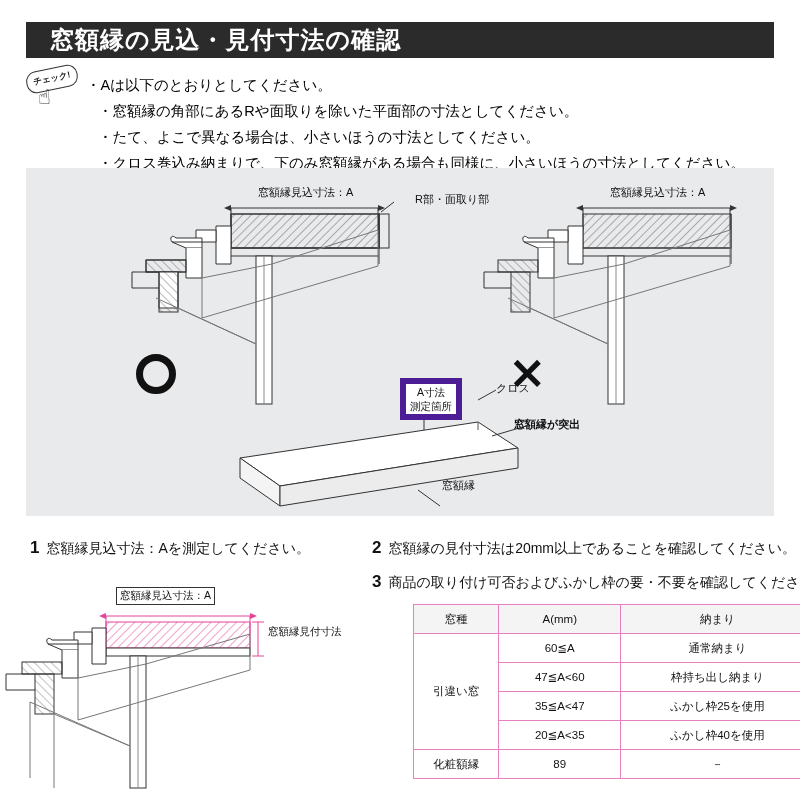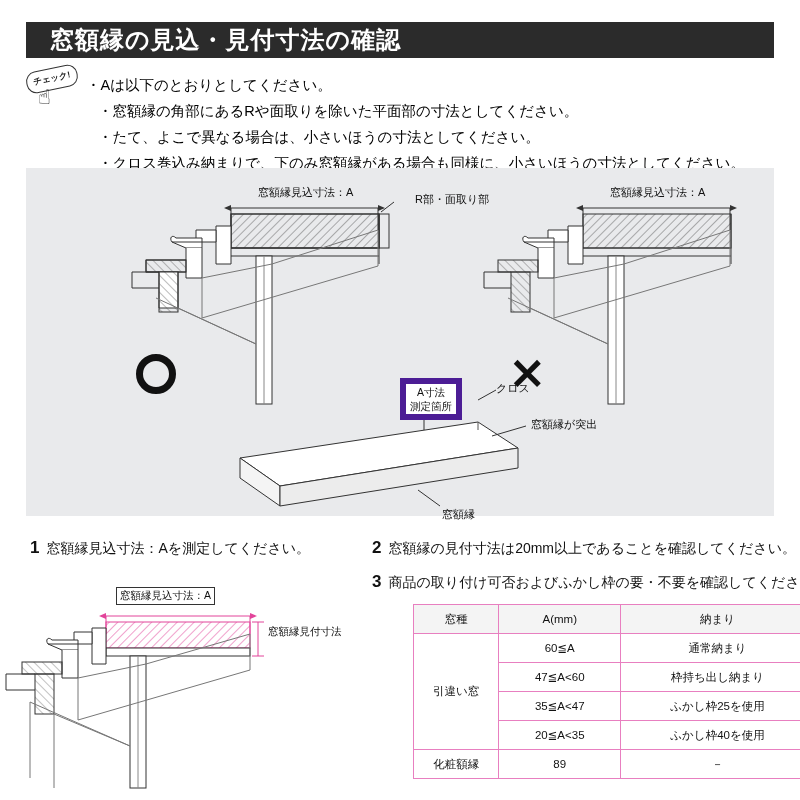--- a/index.html
+++ b/index.html
@@ -229,22 +229,22 @@
 
     <div class="lbl" style="left:232px;top:17px;">窓額縁見込寸法：A</div>
     <div class="lbl" style="left:370px;top:24px;padding-left:19px;">R部・面取り部</div>
     <div class="lbl" style="left:584px;top:17px;">窓額縁見込寸法：A</div>
 
     <div class="lbl box" style="left:374px;top:210px;width:46px;text-align:center;line-height:14px;padding:1px 2px;">
       <span>A寸法</span><br>
       <span>測定箇所</span>
     </div>
     <div class="lbl" style="left:470px;top:213px;">クロス</div>
-    <div class="lbl" style="left:505px;top:249px;">窓額縁が突出</div>
-    <div class="lbl" style="left:416px;top:310px;margin-top:29px;">窓額縁</div>
+    <div class="lbl" style="left:488px;top:249px;font-weight:bold;">窓額縁が突出</div>
+    <div class="lbl" style="left:416px;top:310px;">窓額縁</div>
   </div>
 
   <div class="step1">
     <div class="step-row">
       <span class="sec-num">1</span>
       <span>窓額縁見込寸法：Aを測定してください。</span>
     </div>
   </div>
 
   <div class="step2">

